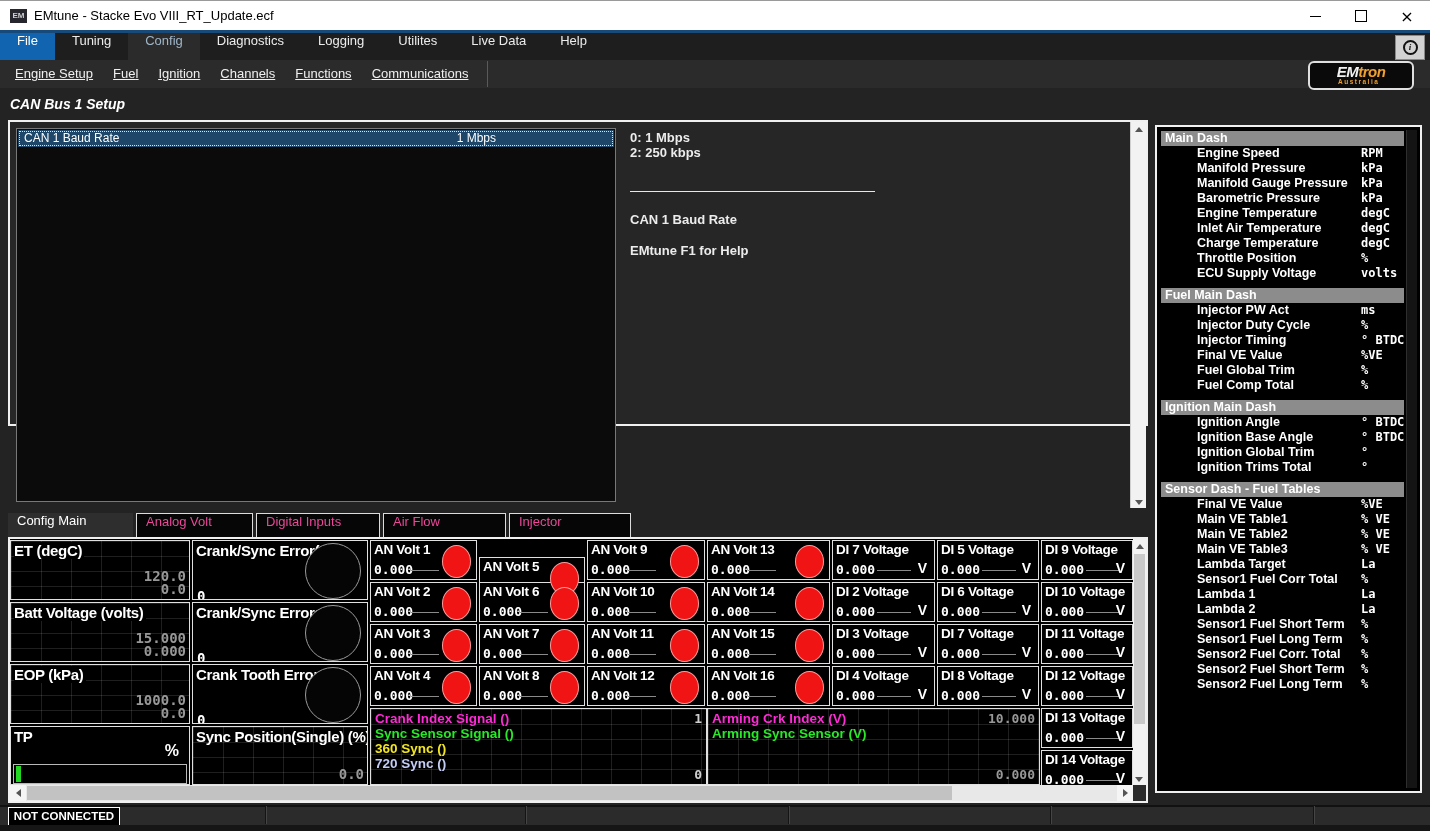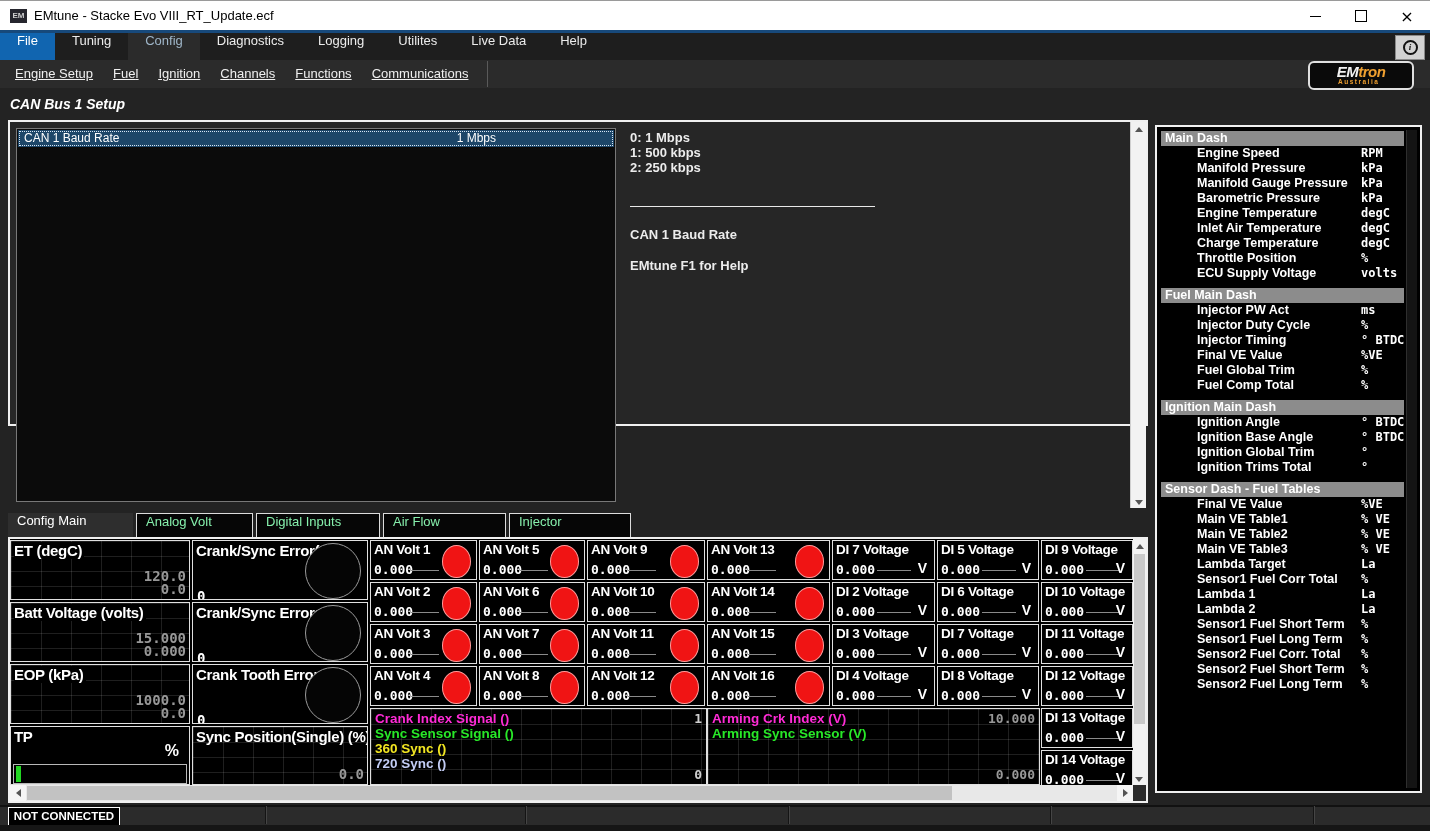--- a/index.html
+++ b/index.html
@@ -47,21 +47,21 @@
   #help-hr{width:245px;height:1px;background:#e8e8e8;margin-top:31px;}
   #help-title{margin-top:20px;} #help-hint{margin-top:16px;}
   .vsb{background:#f2f2f2;border-left:1px solid #cfcfcf;box-sizing:border-box;}
   #main-vsb{position:absolute;left:1120px;top:0;width:16px;height:386px;}
   .tri-up{width:0;height:0;border-left:4px solid transparent;border-right:4px solid transparent;border-bottom:5px solid #555;margin:5px auto;}
   .tri-down{width:0;height:0;border-left:4px solid transparent;border-right:4px solid transparent;border-top:5px solid #555;margin:5px auto;}
   .tri-down.bottom{position:absolute;bottom:3px;left:4px;margin:0;}
   .tri-left{width:0;height:0;border-top:4px solid transparent;border-bottom:4px solid transparent;border-right:5px solid #555;margin:4px auto;}
   .tri-right{width:0;height:0;border-top:4px solid transparent;border-bottom:4px solid transparent;border-left:5px solid #555;margin:4px auto;}
   
-  .tab{position:absolute;top:513px;height:24px;line-height:24px;padding-left:9px;font:13px "Liberation Sans",sans-serif;color:#86efac;box-sizing:border-box;white-space:nowrap;overflow:hidden;}
+  .tab{position:absolute;top:513px;height:24px;line-height:24px;padding-left:9px;font:13px "Liberation Sans",sans-serif;color:#ec4899;box-sizing:border-box;white-space:nowrap;overflow:hidden;}
   .tab.active{background:#2e2e2e;color:#fff;}
   .tab.inactive{background:#060606;border:1px solid #dcdcdc;border-bottom:none;}
   
   #grid-panel{position:absolute;left:8px;top:537px;width:1140px;height:266px;border:2px solid #f0f0f0;background:#000;box-sizing:border-box;}
   #grid-clip{position:absolute;left:0;top:0;width:1123px;height:246px;overflow:hidden;}
   .cell{position:absolute;background:#000;border:1px solid #e0e0e0;box-sizing:border-box;overflow:hidden;}
   .graphbg{background-image:
     repeating-linear-gradient(to right, rgba(255,255,255,0.12) 0 1px, transparent 1px 30px),
     repeating-linear-gradient(to bottom, rgba(255,255,255,0.12) 0 1px, transparent 1px 15px);}
   .cell-label{position:absolute;left:3px;top:1px;color:#fff;white-space:nowrap;z-index:2;}
@@ -173,21 +173,20 @@
 
   <div id="main-panel">
     <div id="config-list">
       <div id="config-row">
         <span id="config-row-label">CAN 1 Baud Rate</span>
         <span id="config-row-value">1 Mbps</span>
       </div>
     </div>
     <div id="help-area">
       <div class="help-opt">0: 1 Mbps</div>
-      <div class="help-opt">1: 500 kbps</div>
       <div class="help-opt">2: 250 kbps</div>
       <div id="help-hr"></div>
       <div id="help-title">CAN 1 Baud Rate</div>
       <div id="help-hint">EMtune F1 for Help</div>
     </div>
     <div id="main-vsb" class="vsb">
       <div class="tri-up"></div>
       <div class="tri-down bottom"></div>
     </div>
   </div>
@@ -275,21 +274,21 @@
           <div class="an-value mono">0.000</div>
           <div class="led-red" style="background: rgb(240, 20, 20);"></div>
           <div class="an-underline"></div>
         </div>
         <div class="cell" style="left: 360px; top: 127px; width: 107px; height: 40px;">
           <div class="cell-label lbl14">AN Volt 4</div>
           <div class="an-value mono">0.000</div>
           <div class="led-red" style="background: rgb(240, 20, 20);"></div>
           <div class="an-underline"></div>
         </div>
-        <div class="cell" style="left: 469px; top: 1px; width: 106px; height: 40px; text-align: center;">
+        <div class="cell" style="left: 469px; top: 18px; width: 106px; height: 40px; text-align: center;">
           <div class="cell-label lbl14">AN Volt 5</div>
           <div class="an-value mono">0.000</div>
           <div class="led-red" style="background: rgb(240, 20, 20);"></div>
           <div class="an-underline"></div>
         </div>
         <div class="cell" style="left: 469px; top: 43px; width: 106px; height: 40px;">
           <div class="cell-label lbl14">AN Volt 6</div>
           <div class="an-value mono">0.000</div>
           <div class="led-red" style="background: rgb(240, 20, 20);"></div>
           <div class="an-underline"></div>

